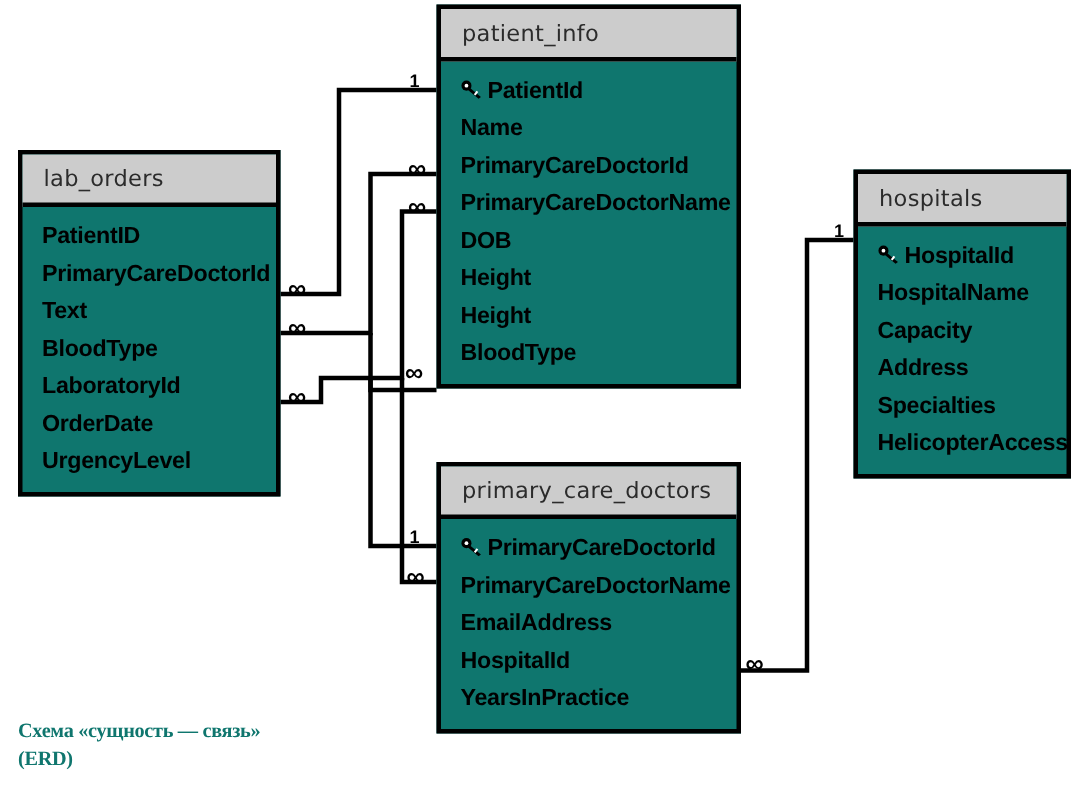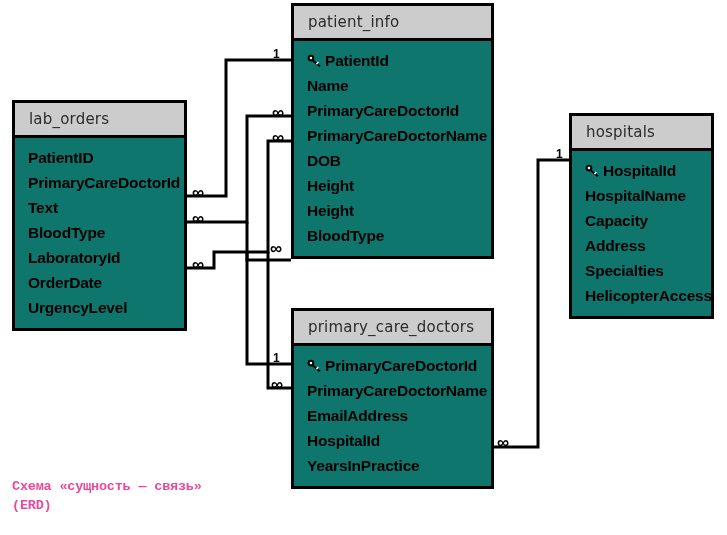--- a/index.html
+++ b/index.html
@@ -93,24 +93,24 @@
   }
   .card.one {
     font-size: 12px;
   }
   
   #caption {
     position: absolute;
     left: 12px;
     top: 477px;
     width: 250px;
-    font-family: Liberation Mono, monospace;
+    font-family: Liberation Serif, serif;
     font-size: 13.5px;
     font-weight: bold;
-    color: #ec4899;
+    color: #0f766e;
     line-height: 19px;
     letter-spacing: -0.2px;
   }
   #caption div { white-space: nowrap; }
 </style>
 </head>
 <body>
 
 <div id="canvas">
 

